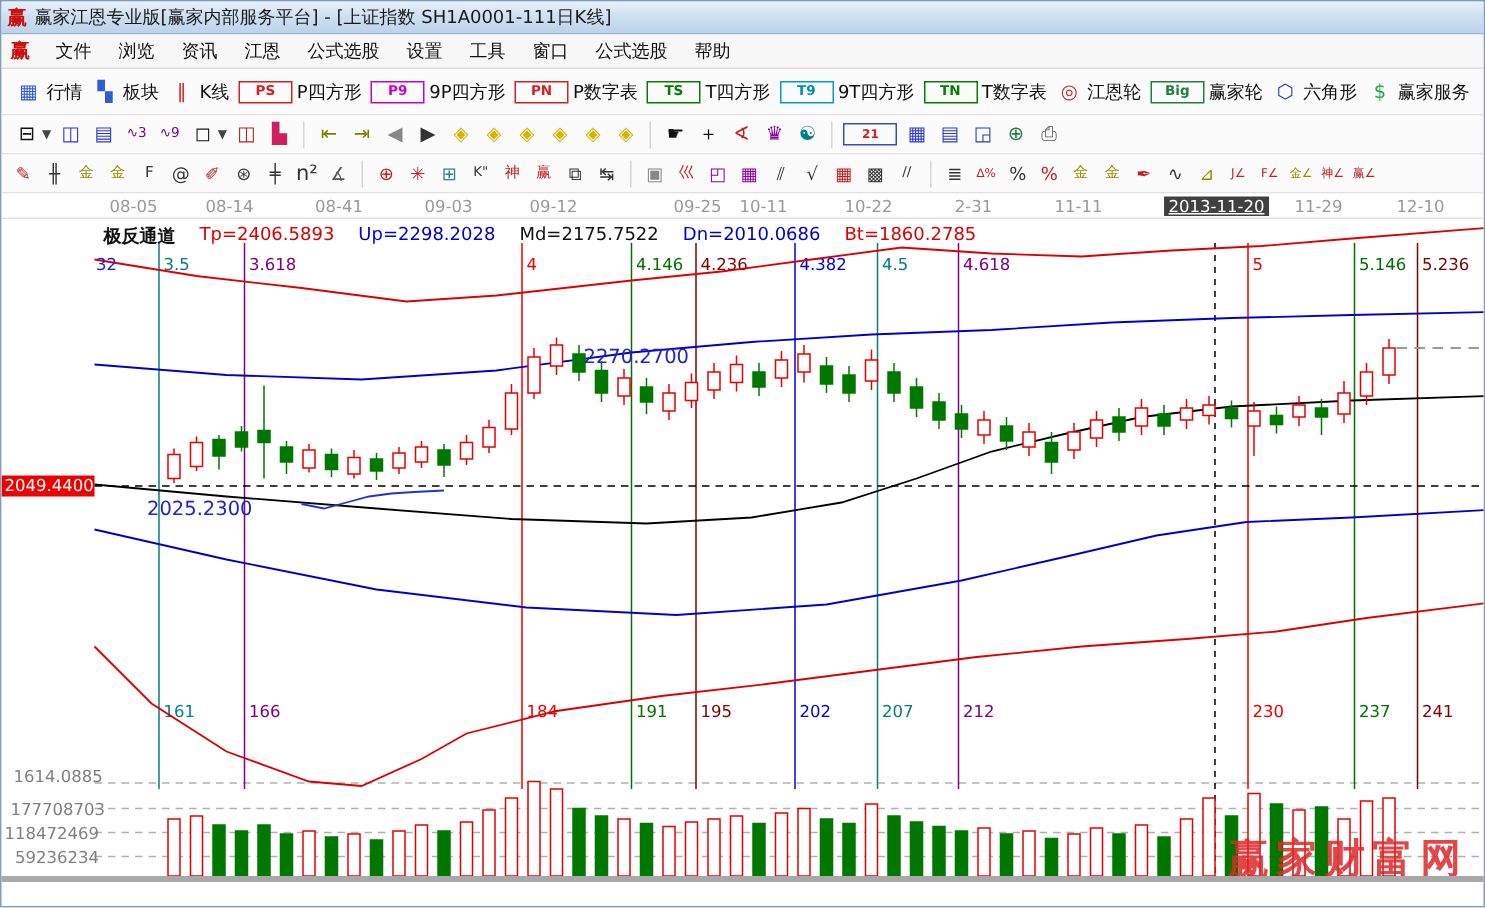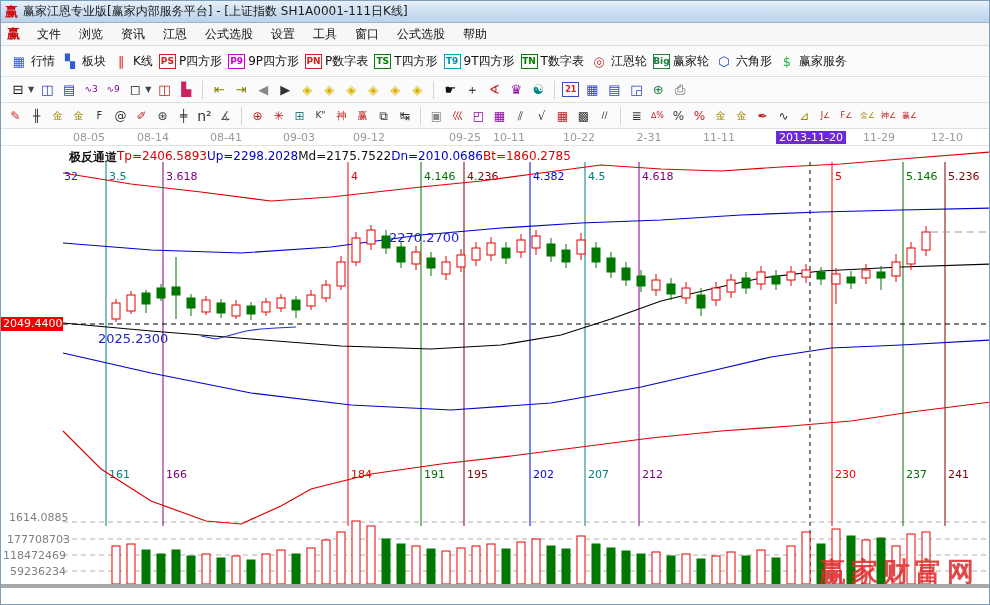--- a/index.html
+++ b/index.html
@@ -21,37 +21,37 @@
 
   
   .toolbar { position:absolute; left:0; width:990px; background:#fbfbfb; border-bottom:1px solid #e0e0e0;
     display:flex; align-items:center; overflow:hidden; }
   #toolbar-main { top:45px; height:31px; padding-left:6px; }
   #toolbar-icons { top:76px; height:26px; padding-left:6px; }
   #toolbar-draw { top:102px; height:26px; padding-left:4px; }
   .tbtn { display:flex; align-items:center; margin:0 3px; cursor:default; white-space:nowrap; }
   .tbtn .ic { display:inline-flex; align-items:center; justify-content:center;
      width:18px; height:18px; font-size:13px; line-height:1; }
-  .tbtn .ic.box { border:1px solid; width:17px; height:15px; font-size:9px; font-weight:bold; }
+  .tbtn .ic.box { border:1px solid; width:36px; height:15px; font-size:9px; font-weight:bold; }
   .tbtn .lbl { font-size:12px; color:#111; margin-left:3px; }
   .tbtn .arrow { font-size:8px; color:#444; margin-left:1px; }
   .tsep { width:1px; height:18px; background:#d5d5d5; margin:0 5px; }
   #toolbar-icons .tbtn, #toolbar-draw .tbtn { margin:0 2px; }
   #toolbar-draw .tbtn .ic { width:17px; font-size:12px; }
 
   
   .daterow { position:absolute; left:0; top:128px; width:990px; height:17px; background:#ffffff;
     border-bottom:1px solid #e3e3e3; font-size:11px; color:#999; }
   .daterow .dt { position:absolute; top:2px; transform:translateX(-50%); }
-  .daterow .dt.hl { background:#6d28d9; color:#ffffff; padding:0 3px; }
+  .daterow .dt.hl { background:#404040; color:#ffffff; padding:0 3px;text-decoration:underline; }
   .pane-label { position:absolute; left:8px; top:129px; font-size:13px; font-weight:bold; color:#0000cc; }
 
   
   .chartwrap { position:absolute; left:0; top:145px; width:990px; height:438px; background:#ffffff; }
-  .chart-header { position:absolute; left:68px; top:3px; display:flex; font-size:12px; white-space:nowrap; }
+  .chart-header { position:absolute; left:68px; top:3px; display:flex; gap:16px; font-size:12px; white-space:nowrap; }
   .chart-header .h-name { color:#111; font-weight:bold; }
   .c-red { color:#dd0000; } .c-blue { color:#0000cc; } .c-black { color:#111; } .c-mag { color:#cc00cc; }
   .price-tag { position:absolute; left:0; top:171px; width:62px; height:14px; background:#ee0000;
     color:#ffffff; font-size:11px; line-height:14px; padding-left:2px; }
   .watermark { position:absolute; left:818px; top:408px; font-size:27px; font-weight:bold;
     color:rgba(222,40,40,0.85); letter-spacing:5px; font-family:"DejaVu Serif","Liberation Serif",serif; }
 
   
   .statsep { position:absolute; left:0; top:583px; width:990px; height:4px; background:#a8a8a8; }
   .statusbar { position:absolute; left:0; top:587px; width:990px; height:18px; background:#f0f0f0;

